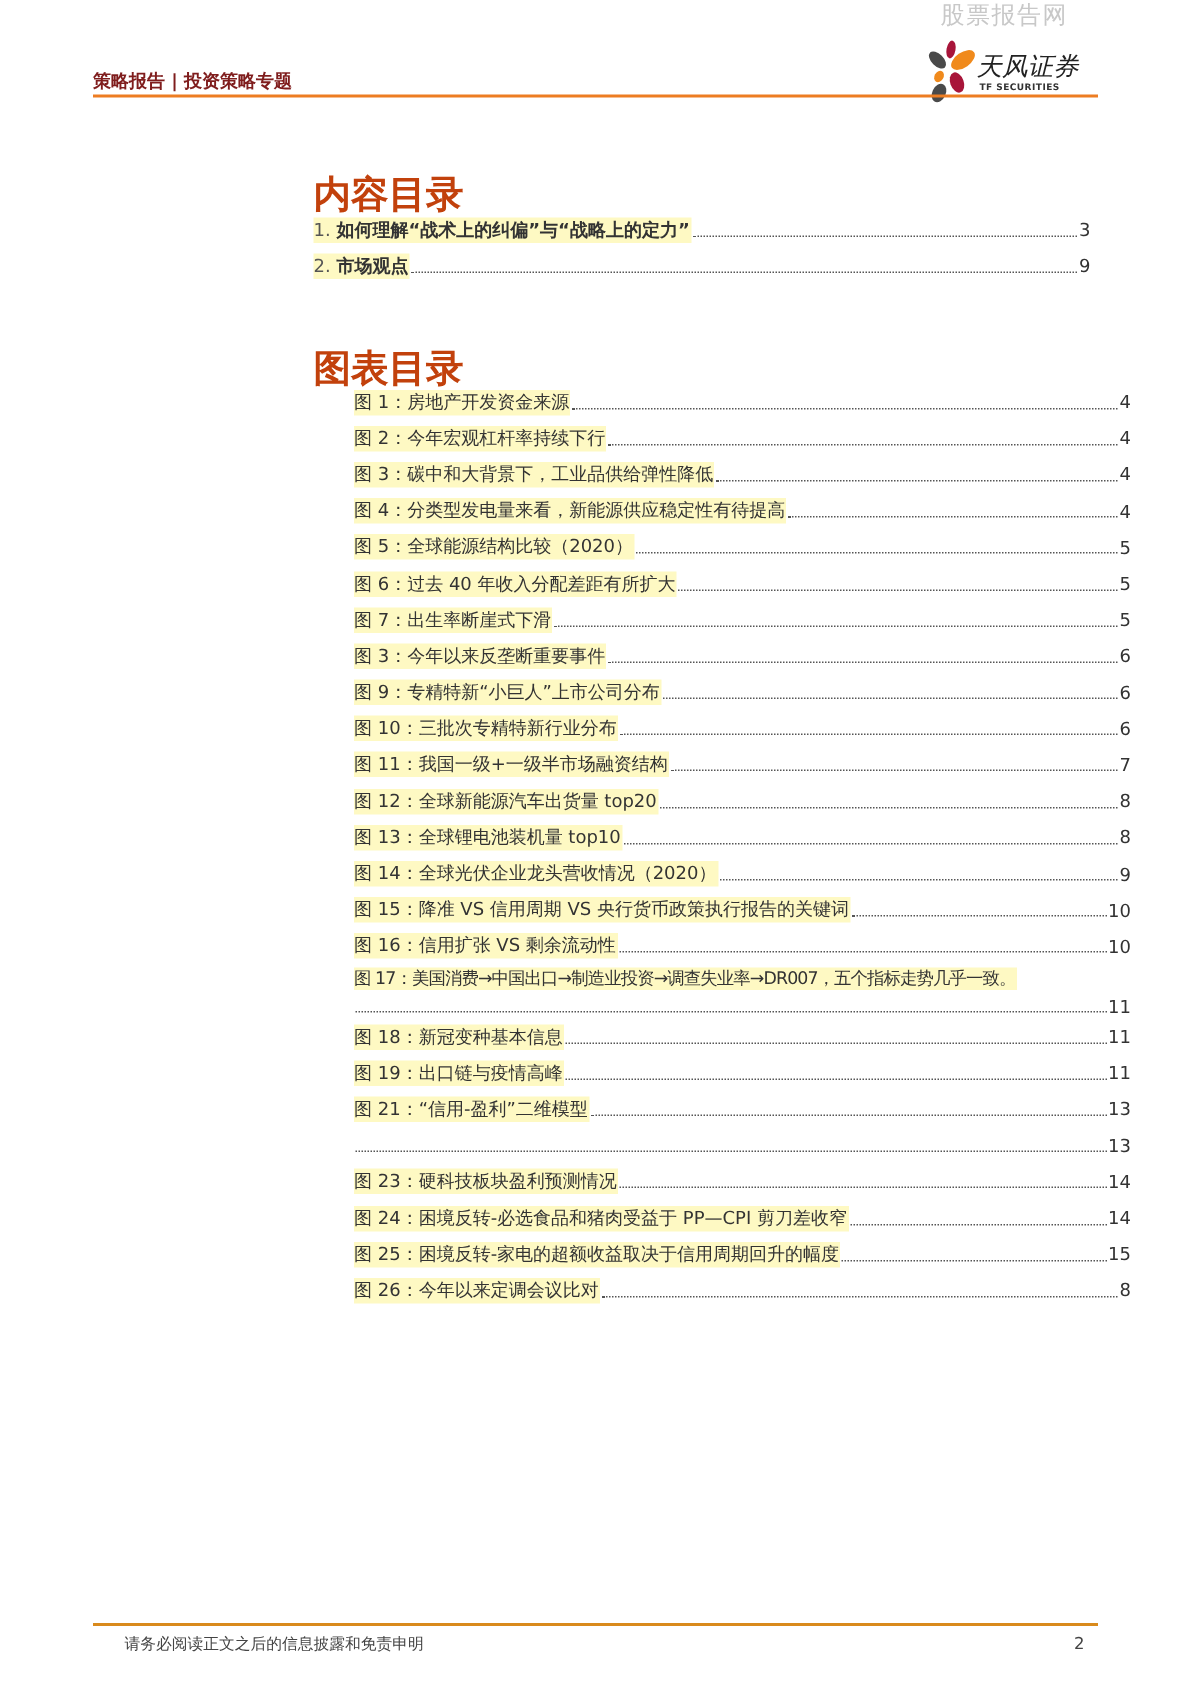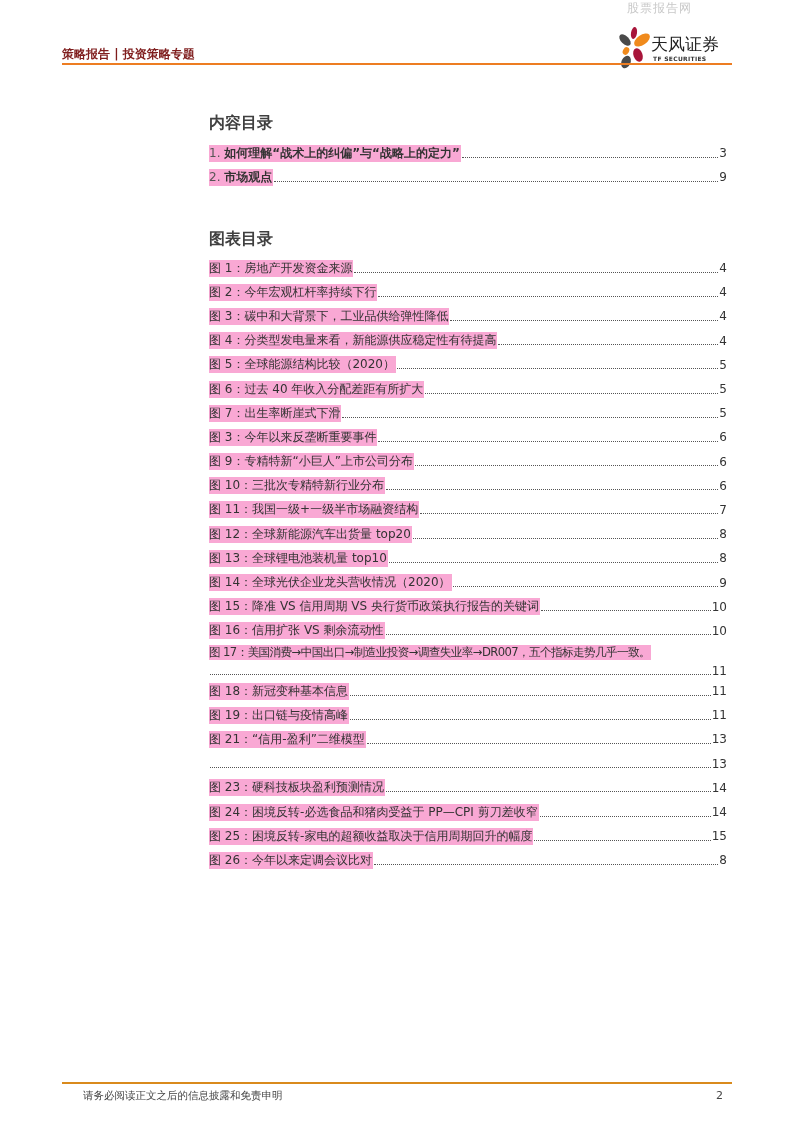--- a/index.html
+++ b/index.html
@@ -1,28 +1,28 @@
 <!DOCTYPE html>
 <html><head>
   <meta charset="utf-8">
   <style>
     html, body { margin: 0; padding: 0; background: #ffffff; }
     body { width: 793px; height: 1122px; position: relative; overflow: hidden;
            font-family: "DejaVu Sans", "Liberation Sans", sans-serif; color: #333; }
-    .watermark { position: absolute; left: 627px; top: 0; font-size: 12px; color: #c8c8c8; letter-spacing: 1px; }
+    .watermark { position: absolute; left: 627px; top: 0; font-size: 16px; color: #c8c8c8; letter-spacing: 1px; }
     .hdr-title { position: absolute; left: 62px; top: 46px; font-size: 12px; font-weight: bold; color: #7f1d1d; letter-spacing: 0px; }
     .hdr-line { position: absolute; left: 62px; top: 63px; width: 670px; height: 2px; background: #ED7D22; }
     .logo { position: absolute; left: 617px; top: 24px; width: 120px; height: 46px; }
-    .logo-text { position: absolute; left: 651px; top: 33px; font-size: 17px; color: #222; letter-spacing: 0px; }
+    .logo-text { position: absolute; left: 651px; top: 33px; font-size: 17px; color: #222; letter-spacing: 0px; font-style: italic; }
     .logo-sub { position: absolute; left: 653px; top: 55px; font-size: 6px; color: #333; font-weight: bold; letter-spacing: 0.3px; }
 
-    .sec-title { position: absolute; left: 209px; font-size: 16px; font-weight: bold; color: #404040; }
+    .sec-title { position: absolute; left: 209px; font-size: 25px; font-weight: bold; color: #c2410c; }
     .toc { position: absolute; left: 209px; width: 518px; }
     .row { position: relative; height: 24.2px; display: flex; align-items: center; font-size: 12px; color: #333; white-space: nowrap; }
-    .row .lbl { flex: 0 0 auto; background: #f9a8d4; padding-right: 1px; }
+    .row .lbl { flex: 0 0 auto; background: #fef9c3; padding-right: 1px; }
     .row .dots { flex: 1 1 auto; border-bottom: 1px dotted #555; height: 0; margin: 0 1px; position: relative; top: 4px; }
     .row .pg { flex: 0 0 auto; }
     .row.bold .lbl-text { font-weight: bold; color: #333; }
     .row .num { color: #555; }
     .row.wrap { height: 17px; }
     .row.wrap-top { height: 19px; }
     .row.wrap-top .lbl { letter-spacing: -0.6px; font-size: 11.6px; }
 
     .ftr-line { position: absolute; left: 62px; top: 1082px; width: 670px; height: 2px; background: #D98A1C; }
     .ftr-text { position: absolute; left: 83px; top: 1089px; font-size: 10.5px; color: #444; font-family: Liberation Mono, monospace; }
@@ -54,21 +54,21 @@
     <span class="pg">3</span>
   </div>
   <div class="row bold">
     <span class="lbl"><span class="num">2.</span>&nbsp;<span class="lbl-text">市场观点</span></span>
     <span class="dots"></span>
     <span class="pg">9</span>
   </div>
 </div>
 
 <div class="sec-title" style="top:229px;">图表目录</div>
-<div class="toc" style="top:256px;">
+<div class="toc" style="top:256px;margin-left:27px;">
   <div class="row">
       <span class="lbl">图 1：房地产开发资金来源</span>
       <span class="dots"></span>
       <span class="pg">4</span>
     </div>
   <div class="row">
       <span class="lbl">图 2：今年宏观杠杆率持续下行</span>
       <span class="dots"></span>
       <span class="pg">4</span>
     </div>

